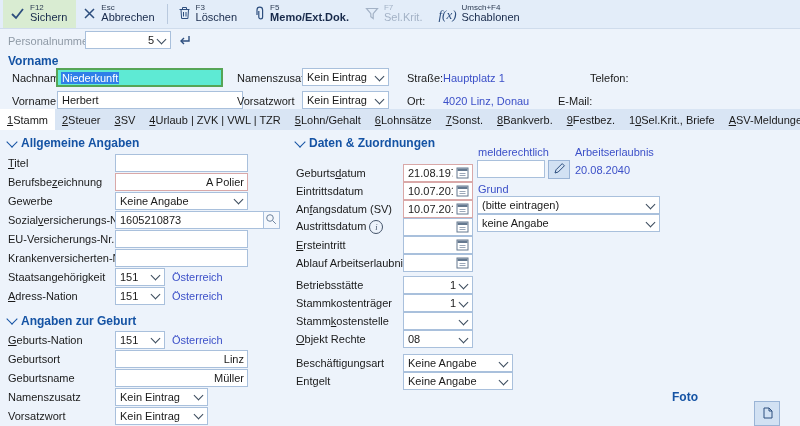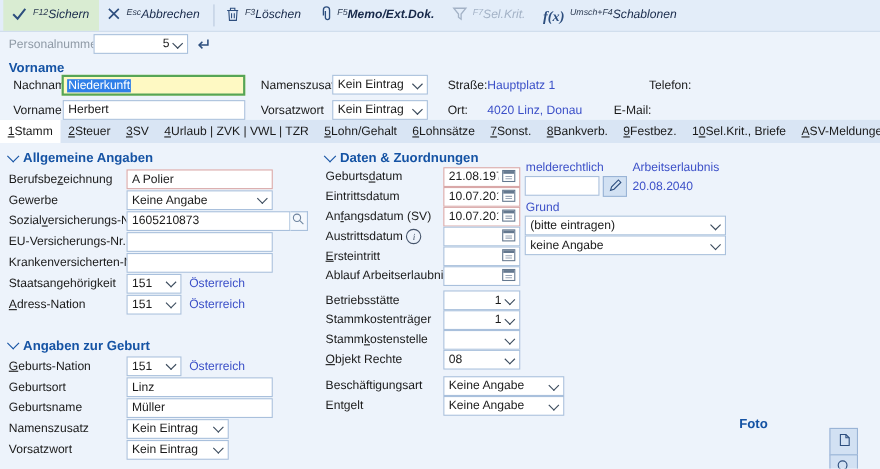--- a/index.html
+++ b/index.html
@@ -11,27 +11,27 @@
   u { text-decoration:underline; }
 
   
   .toolbar {
     position:absolute; top:0; left:0; right:0; height:28px;
     background:#e3edf9; border-bottom:1px solid #cfdcec;
     display:flex; align-items:stretch; padding-left:3px;
   }
   .tbtn { display:flex; align-items:center; gap:5px; padding:0 9px 0 7px; cursor:default; }
   .tbtn.save { background:#d9ecd2; }
-  .tb-txt { display:flex; flex-direction:row; line-height:1.05;font-style:italic; }
+  .tb-txt { display:flex; flex-direction:column; line-height:1.05; }
   .tb-sc { font-size:8px; color:#2c3b52; }
   .tb-lb { font-size:11px; color:#17294a; }
   .tbtn.bold .tb-lb { font-weight:bold; }
   .tbtn.disabled .tb-sc, .tbtn.disabled .tb-lb { color:#a3b2c6; }
   .tb-sep { width:1px; background:#b9c9de; margin:4px 3px; }
-  .fx { font-style:italic; font-family:"Liberation Serif",serif; font-size:13px; color:#2d4e7e; line-height:1;font-weight:bold; }
+  .fx { font-style:italic; font-family:"Liberation Serif",serif; font-size:13px; color:#2d4e7e; line-height:1; }
 
   
   .lb { width:107px; flex:0 0 auto; white-space:nowrap; }
   .tfield, .combo, .date {
     background:#fff; border:1px solid #a9c0dc; height:18px; box-sizing:border-box;
     display:flex; align-items:center; padding:0 3px 0 4px; font-size:11px;
   }
   .warn { border-color:#d9a8a8; }
   .val { flex:1 1 auto; white-space:nowrap; overflow:hidden; }
   .val.right { text-align:right; }
@@ -47,39 +47,39 @@
   .frow-m { height:18px; }
   .gap4 { height:4px; } .gap6 { height:6px; }
   .abs { position:absolute; }
 
   
   .pn-label { position:absolute; left:8px; top:35px; color:#8f9aa6; }
   .pn-box { position:absolute; left:85px; top:31px; width:86px; }
   .enter-ic { position:absolute; left:176px; top:33px; }
 
   
-  .green { border:2px solid #56a556; background:#fef9c3; padding:4px 3px; height:19px; }
+  .green { border:2px solid #56a556; background:#5eead4; padding:4px 3px; height:19px; }
   .seltxt { background:#2f7fe8; color:#fff; padding:0 1px; }
 
   
   .tabstrip {
     position:absolute; top:109px; left:0; right:0; height:21px;
     background:#d9e5f4; display:flex; align-items:stretch;
   }
   .tab { display:flex; align-items:center; padding:0 7px; white-space:nowrap; color:#1a1a1a; }
   .tab.active { background:#ffffff; }
 
   
   #col-left  { position:absolute; left:8px;   top:134px; width:272px; }
   #col-mid   { position:absolute; left:296px; top:134px; width:378px; }
   #col-right { position:absolute; left:664px; top:132px; width:136px; }
   #col-left .sec-hd { height:18px; margin-bottom:1px; }
-  #col-mid  .sec-hd { height:18px; margin-bottom:0; }
-
-  .w163 { width:133px; } .w147 { width:157px; } .w93 { width:93px; } .w50 { width:50px; }
+  #col-mid  .sec-hd { height:18px; margin-bottom:12px; }
+
+  .w163 { width:133px;justify-content:flex-end; } .w147 { width:157px; } .w93 { width:93px; } .w50 { width:50px; }
   .w70 { width:70px; } .w110 { width:110px; } .w183 { width:183px; } .w68 { width:68px; }
 
   .magbtn { width:17px; height:18px; box-sizing:border-box; border:1px solid #a9c0dc; border-left:none;
             background:#f4f8fd; display:flex; align-items:center; justify-content:center; }
   .penbtn { width:22px; height:19px; box-sizing:border-box; border:1px solid #9ab4d6; background:#d2e1f3;
             display:flex; align-items:center; justify-content:center; }
   .info-ic { width:12px; height:12px; border-radius:50%; border:1px solid #44536a; color:#44536a;
              font-size:8.5px; display:inline-flex; align-items:center; justify-content:center;
              margin-left:3px; font-style:italic; font-family:"Liberation Serif",serif; }
 
@@ -170,21 +170,21 @@
 <span class="abs" style="left:237px; top:72px;">Namenszusatz</span>
 <div class="combo abs" style="left:302px; top:68px; width:87px;">
   <span class="val">Kein Eintrag</span>
   <span class="chev"></span>
 </div>
 <span class="abs" style="left:407px; top:72px;">Straße:</span>
 <span class="abs blue" style="left:443px; top:72px;">Hauptplatz 1</span>
 <span class="abs" style="left:590px; top:72px;">Telefon:</span>
 
 <span class="abs" style="left:12px; top:95px;">Vorname</span>
-<div class="tfield abs" style="left:57px; top:91px; width:166px;">
+<div class="tfield abs" style="left:57px; top:91px; width:186px;">
   <span>Herbert</span>
 </div>
 <span class="abs" style="left:237px; top:95px;">Vorsatzwort</span>
 <div class="combo abs" style="left:302px; top:91px; width:87px;">
   <span class="val">Kein Eintrag</span>
   <span class="chev"></span>
 </div>
 <span class="abs" style="left:407px; top:95px;">Ort:</span>
 <span class="abs blue" style="left:443px; top:95px;">4020 Linz, Donau</span>
 <span class="abs" style="left:558px; top:95px;">E-Mail:</span>
@@ -203,20 +203,26 @@
   <div class="tab"><u>A</u> SV-Meldungen</div>
 
 </div>
 
 <div id="col-left">
   <div class="sec-hd">
       <span class="sec-chev"></span>
       <span>Allgemeine Angaben</span>
     </div>
   <div class="frow">
+      <span class="lb"><u>T</u>itel</span>
+    <div class="tfield w163">
+        <span></span>
+      </div>
+    </div>
+  <div class="frow">
       <span class="lb">Berufsbe<u>z</u>eichnung</span>
     <div class="tfield warn w163">
         <span>A Polier</span>
       </div>
     </div>
   <div class="frow">
       <span class="lb">Gewerbe</span>
     <div class="combo w163">
         <span class="val">Keine Angabe</span>
         <span class="chev"></span>
@@ -256,21 +262,21 @@
     </div>
   <div class="frow">
       <span class="lb"><u>A</u>dress-Nation</span>
     <div class="combo w50">
         <span class="val">151</span>
         <span class="chev"></span>
       </div>
     <span class="blue" style="margin-left:7px;">Österreich</span>
     </div>
 
-  <div class="sec-hd" style="margin-top:19px; height:17px;">
+  <div class="sec-hd" style="margin-top:7px; height:17px;">
       <span class="sec-chev"></span>
       <span>Angaben zur Geburt</span>
     </div>
   <div class="frow">
       <span class="lb"><u>G</u>eburts-Nation</span>
     <div class="combo w50">
         <span class="val">151</span>
         <span class="chev"></span>
       </div>
     <span class="blue" style="margin-left:7px;">Österreich</span>

